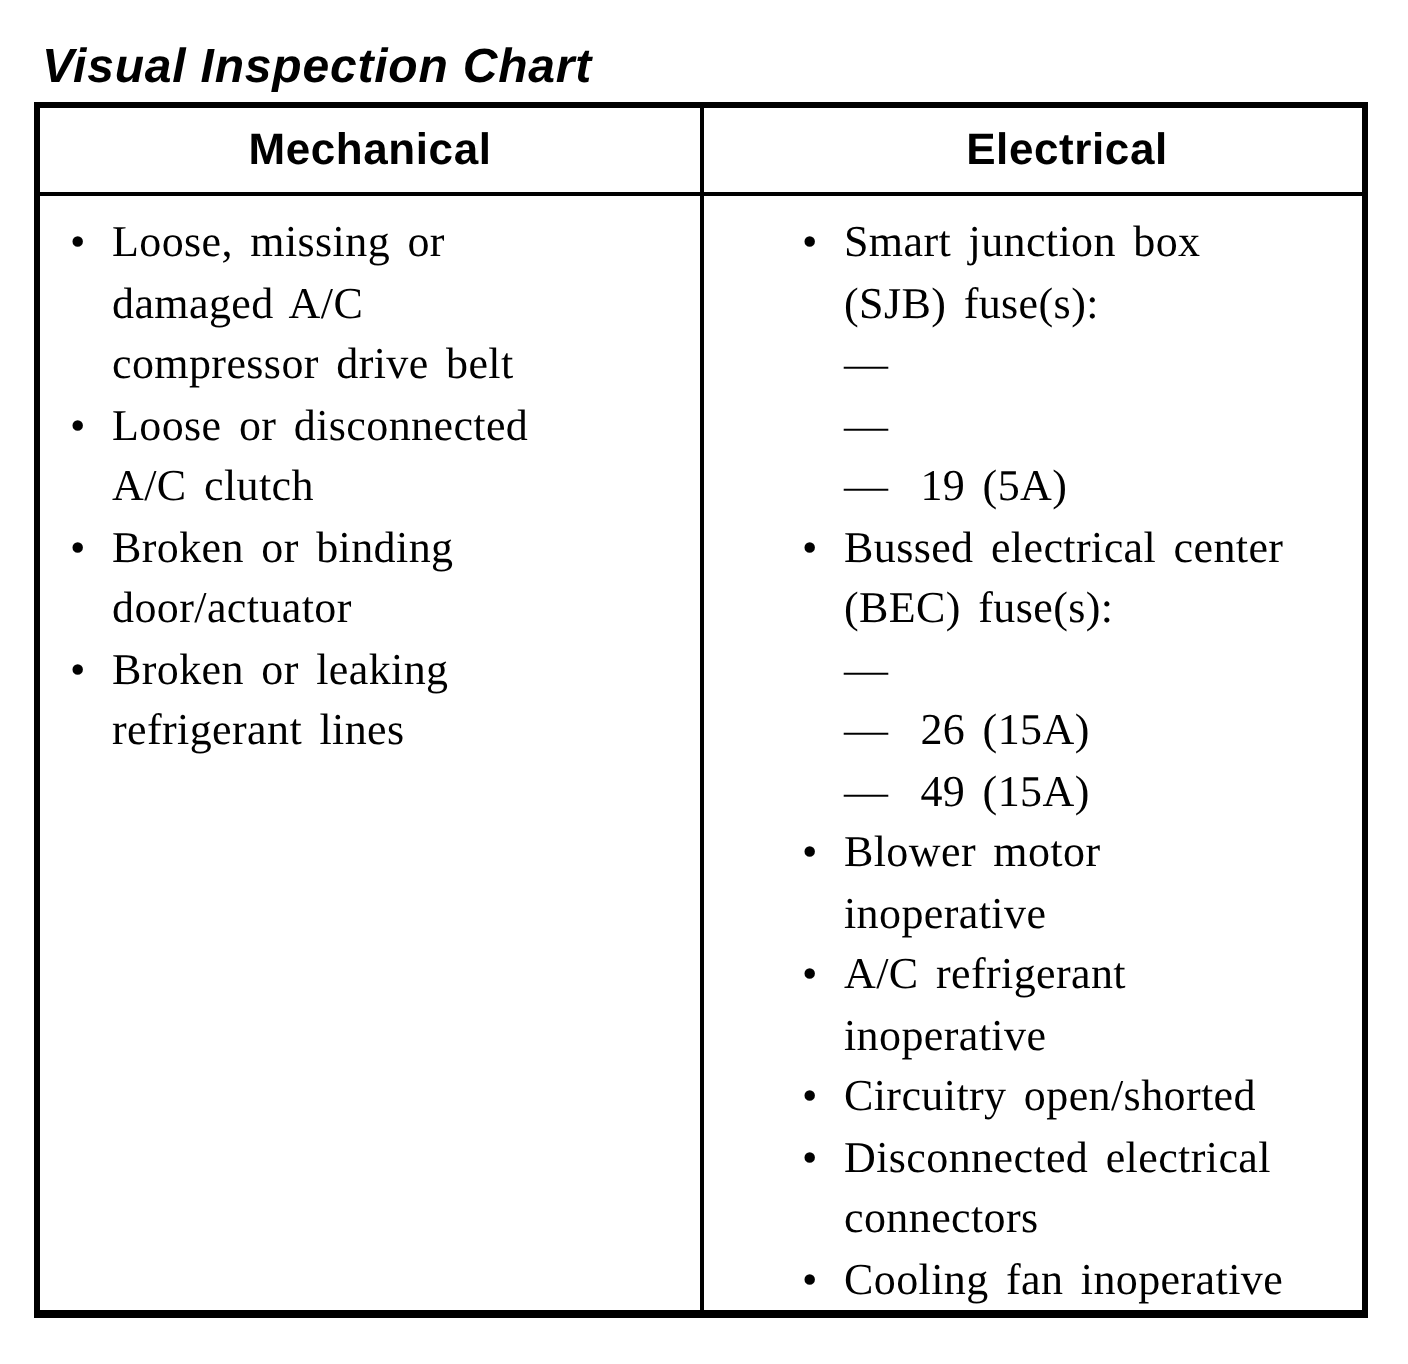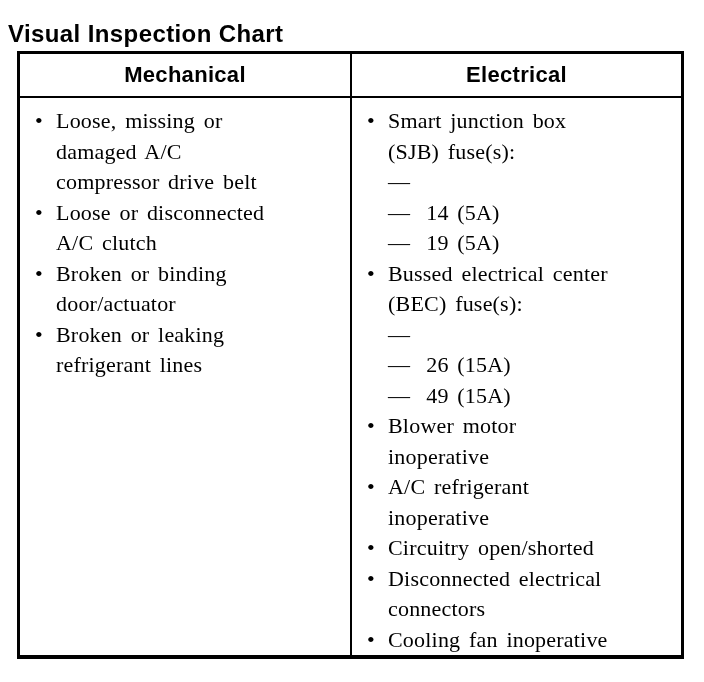--- a/index.html
+++ b/index.html
@@ -10,27 +10,28 @@
   body {
     position: relative;
     width: 704px;
     height: 682px;
     color: #000000;
     font-family: "Liberation Serif", serif;
     overflow: hidden;
   }
   .page-title {
     position: absolute;
-    left: 8px;
+    left: 21px;
     top: 4px;
     font-family: "Liberation Sans", sans-serif;
     font-weight: bold;
     font-size: 24px;
     letter-spacing: 0.4px;
     white-space: nowrap;
+    font-style: italic;
   }
   .vic-table {
     position: absolute;
     left: 17px;
     top: 51px;
     width: 667px;
     height: 608px;
     box-sizing: border-box;
     border: 3px solid #000000;
     border-bottom-width: 4px;
@@ -59,20 +60,21 @@
     overflow: hidden;
   }
   .cell-left {
     width: 332px;
     flex: 0 0 332px;
     box-sizing: border-box;
     border-right: 2px solid #000000;
   }
   .cell-right {
     flex: 1 1 auto;
+    margin-left: 34px;
   }
   .body-cell {
     padding: 8px 4px 0 15px;
     font-size: 22px;
     line-height: 30.5px;
     letter-spacing: 0.2px;
     word-spacing: 3px;
   }
   ul.items {
     list-style: none;
@@ -155,21 +157,20 @@
           <div class="item-main">
             <span class="bullet">•</span>
             <span class="item-text">Smart junction box
 (SJB) fuse(s):</span>
           </div>
           <div class="subitem">
             <span class="dash">—</span>
           </div>
           <div class="subitem">
             <span class="dash">—</span>
-            <span>14 (5A)</span>
           </div>
           <div class="subitem">
             <span class="dash">—</span>
             <span>19 (5A)</span>
           </div>
         </li>
 
         <li class="item">
           <div class="item-main">
             <span class="bullet">•</span>

